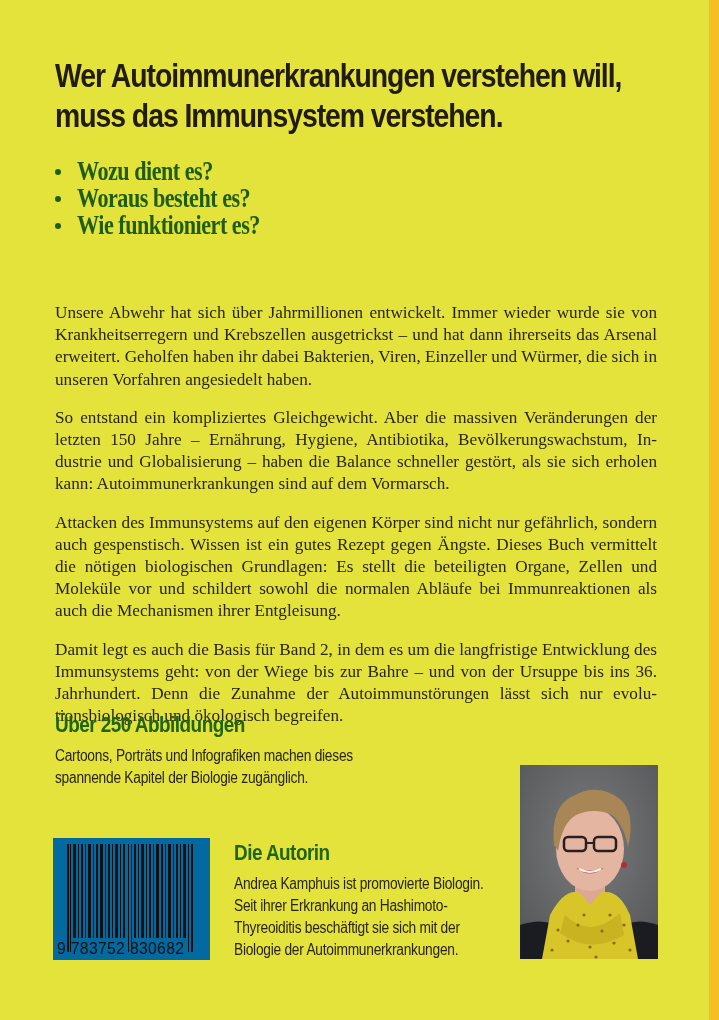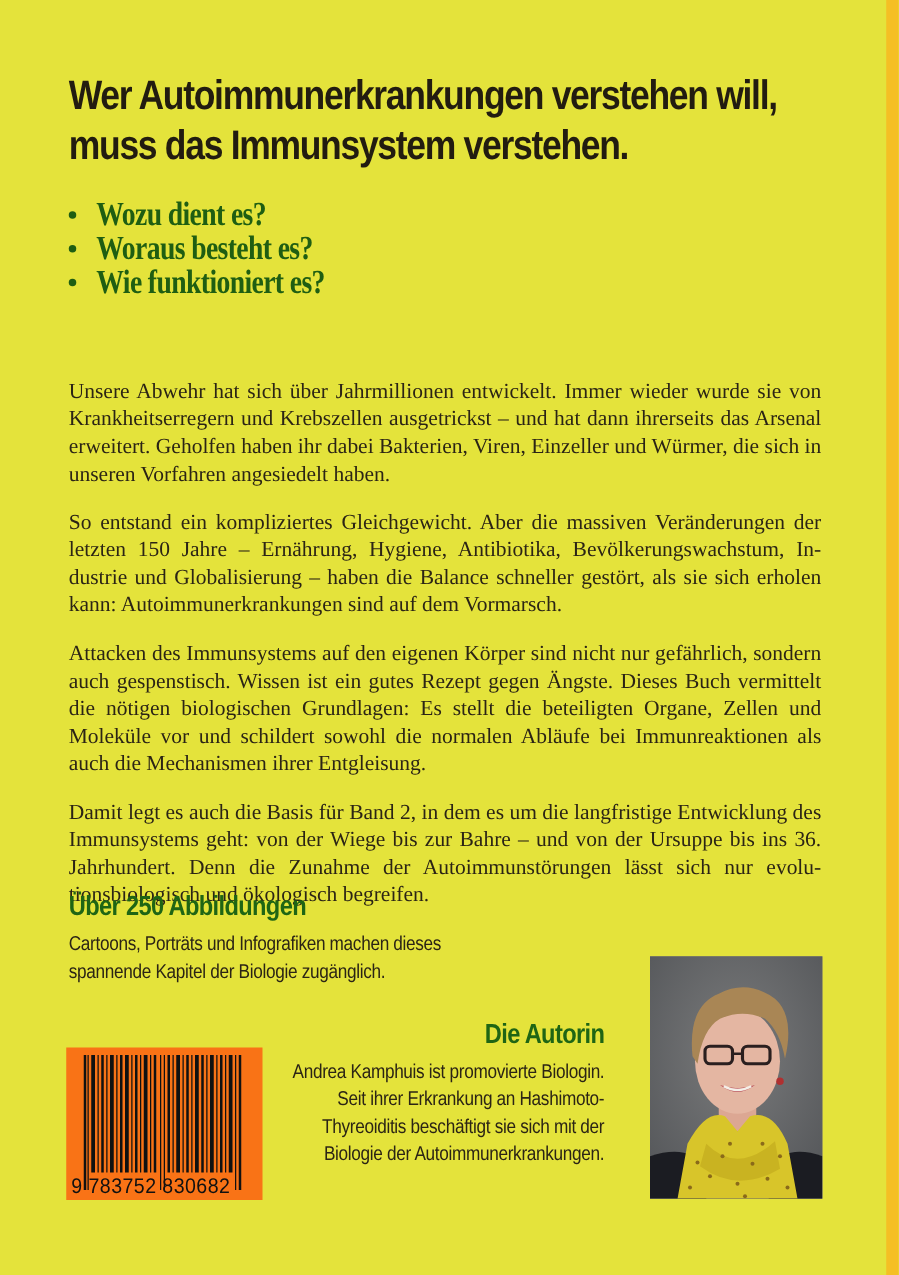--- a/index.html
+++ b/index.html
@@ -68,27 +68,27 @@
       letter-spacing: -0.3px;
       transform: scaleX(0.86); transform-origin: left top;
       white-space: nowrap; margin: 0;
     }
     .sec-body span { display: block; }
     .illustrations {
       position: absolute; left: 55px; top: 712px; width: 440px;
     }
     .illustrations .sec-body { margin-top: 7px; }
     .author {
-      position: absolute; left: 234px; top: 814px; width: 290px; text-align: right;
+      position: absolute; left: 234px; top: 840px; width: 290px;
     }
     .author .sec-body { margin-top: 7px; }
     .barcode {
       position: absolute; left: 53px; top: 838px;
       width: 157px; height: 122px;
-      background: #f97316;
+      background: #0369a1;
     }
     .barcode svg { position: absolute; left: 0; top: 0; }
     .barcode .digits {
       position: absolute; left: 4px; bottom: 3px;
       font-family: "Liberation Sans", sans-serif;
       font-size: 17px; line-height: 17px; color: #111;
       letter-spacing: 0.4px; white-space: nowrap;
       transform: scaleX(0.92); transform-origin: left bottom;
     }
     .photo {

